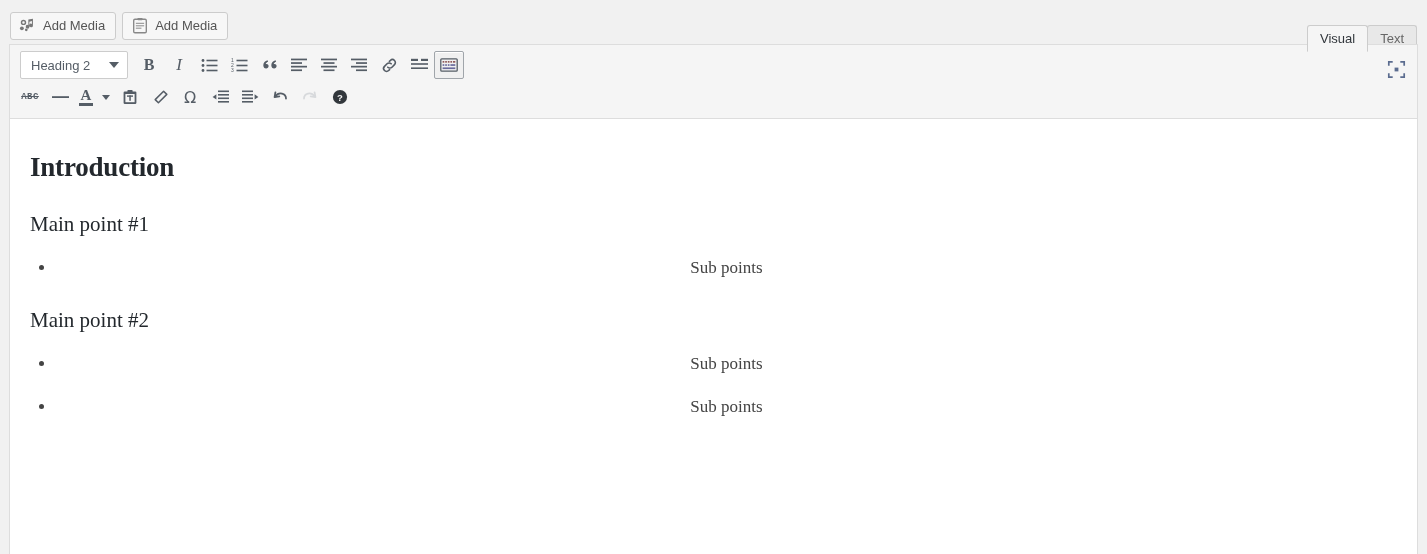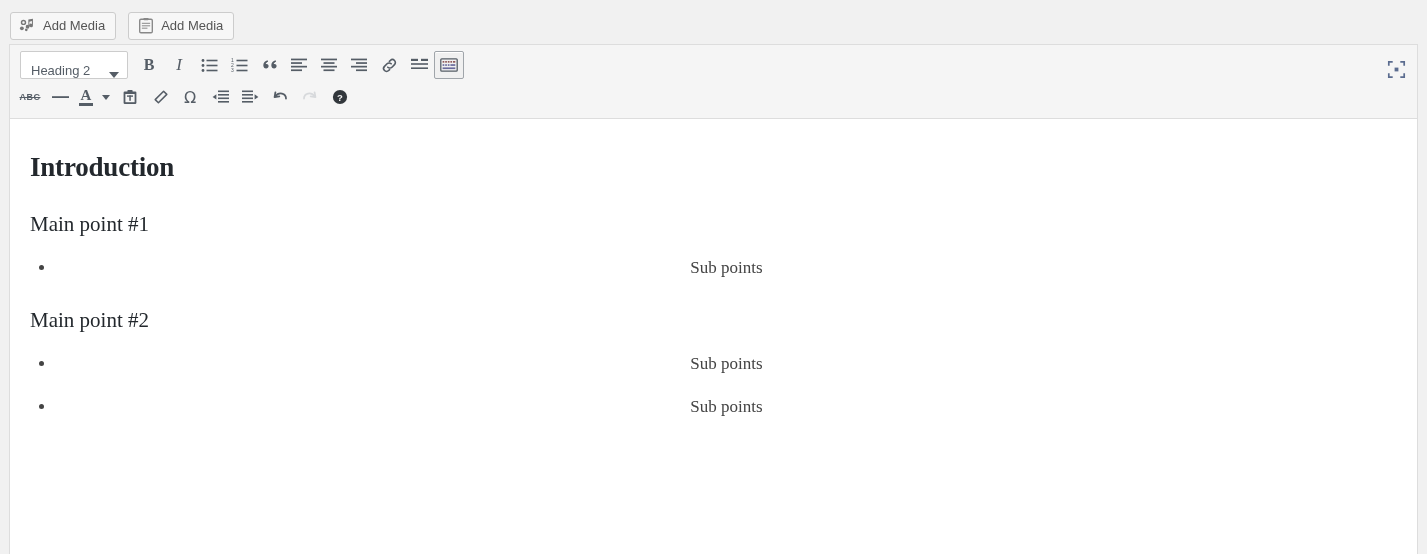--- a/index.html
+++ b/index.html
@@ -8,21 +8,21 @@
     background: #f1f1f1;
     font-family: "Liberation Sans", sans-serif;
     overflow: hidden;
   }
 
   
   .media-bar {
     position: absolute; left: 0; top: 0; width: 1427px; height: 51px;
     background: #f1f1f1;
   }
-  .media-buttons { position: absolute; left: 10px; top: 12px; display: flex; gap: 12px; }
+  .media-buttons { position: absolute; left: 10px; top: 12px; display: flex; gap: 6px; }
   .wp-btn {
     display: inline-flex; align-items: center; gap: 6px;
     height: 28px; padding: 0 10px 0 8px;
     background: #f7f7f7;
     border: 1px solid #ccc;
     border-radius: 3px;
     color: #555;
     font-size: 13px;
     line-height: 26px;
     cursor: pointer;
@@ -91,21 +91,21 @@
     font-size: 16px; font-weight: 700; color: #555d66;
   }
   .mce-btn.txt.ital { font-style: italic; font-weight: 400; font-size: 17px; }
   .mce-btn.omega { font-family: "DejaVu Sans", sans-serif; font-size: 16px; font-weight: 400; }
 
   .mce-select {
     width: 108px; height: 28px;
     margin-right: 6px; margin-left: 5px;
     border: 1px solid #ccc; border-radius: 2px;
     background: #fff;
-    display: flex; align-items: flex-end; justify-content: space-between;
+    display: flex; align-items: center; justify-content: space-between;
     padding: 0 8px 0 10px;
     font-size: 13px; color: #555d66;
     cursor: pointer;
   }
   .caret-d {
     width: 0; height: 0;
     border-left: 5px solid transparent;
     border-right: 5px solid transparent;
     border-top: 6px solid #555d66;
   }
@@ -127,21 +127,21 @@
   }
   .color-split .swatch .bar { width: 14px; height: 3px; background: #555d66; margin-top: 1px; }
   .color-split .arrow-btn {
     width: 18px; height: 28px; display:flex; align-items:center; justify-content:center;
     cursor:pointer;
   }
 
   .strike-abc {
     font-size: 9px; font-weight: 700; letter-spacing: .5px;
     color: #555d66; text-decoration: line-through;
-    font-family: Liberation Sans, sans-serif;
+    font-family: Liberation Mono, monospace;
   }
 
   .fullscreen-btn {
     position: absolute; right: 6px; top: 12px;
     width: 30px; height: 28px;
     display: flex; align-items: center; justify-content: center;
     cursor: pointer;
   }
 
   
@@ -192,20 +192,28 @@
           <rect x="5.4" y="6.4" width="9.2" height="1.3" fill="#999"></rect>
           <rect x="5.4" y="9.1" width="9.2" height="1.3" fill="#999"></rect>
           <rect x="5.4" y="11.8" width="6.2" height="1.3" fill="#999"></rect>
         </svg>
       </span>
       <span>Add Media</span>
     </div>
 
   </div>
 
+  <div class="editor-tabs">
+    <div class="etab active">
+      <span>Visual</span>
+    </div>
+    <div class="etab">
+      <span>Text</span>
+    </div>
+  </div>
 </div>
 
 <div class="editor-wrap">
 
   <div class="mce-toolbar-grp">
 
     <div class="mce-row r1">
 
       <div class="mce-select">
         <span>Heading 2</span>

